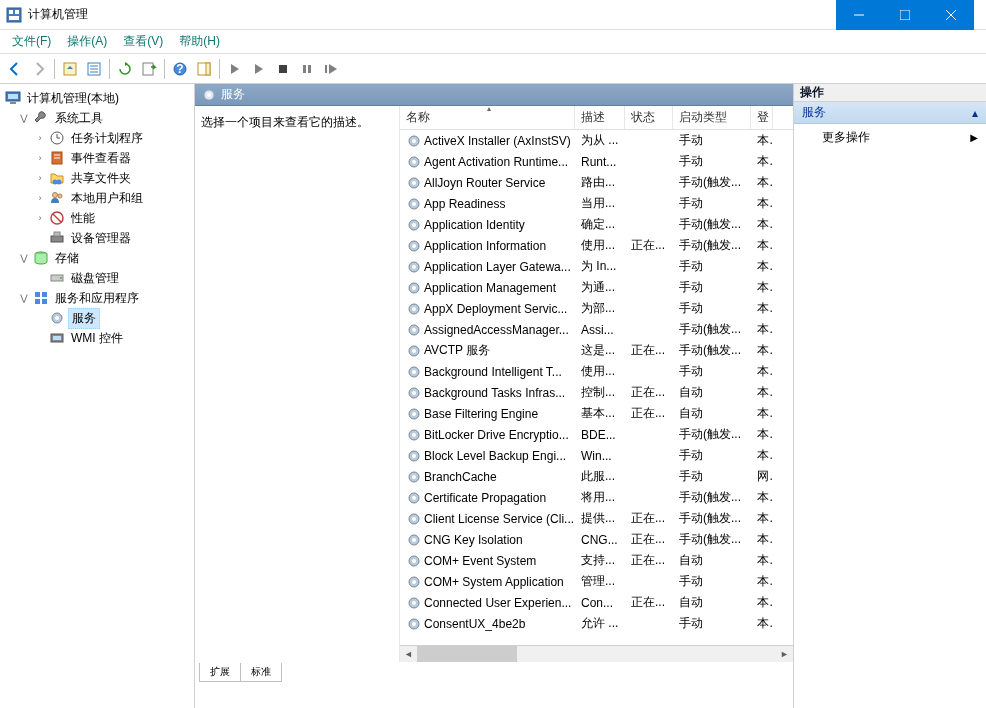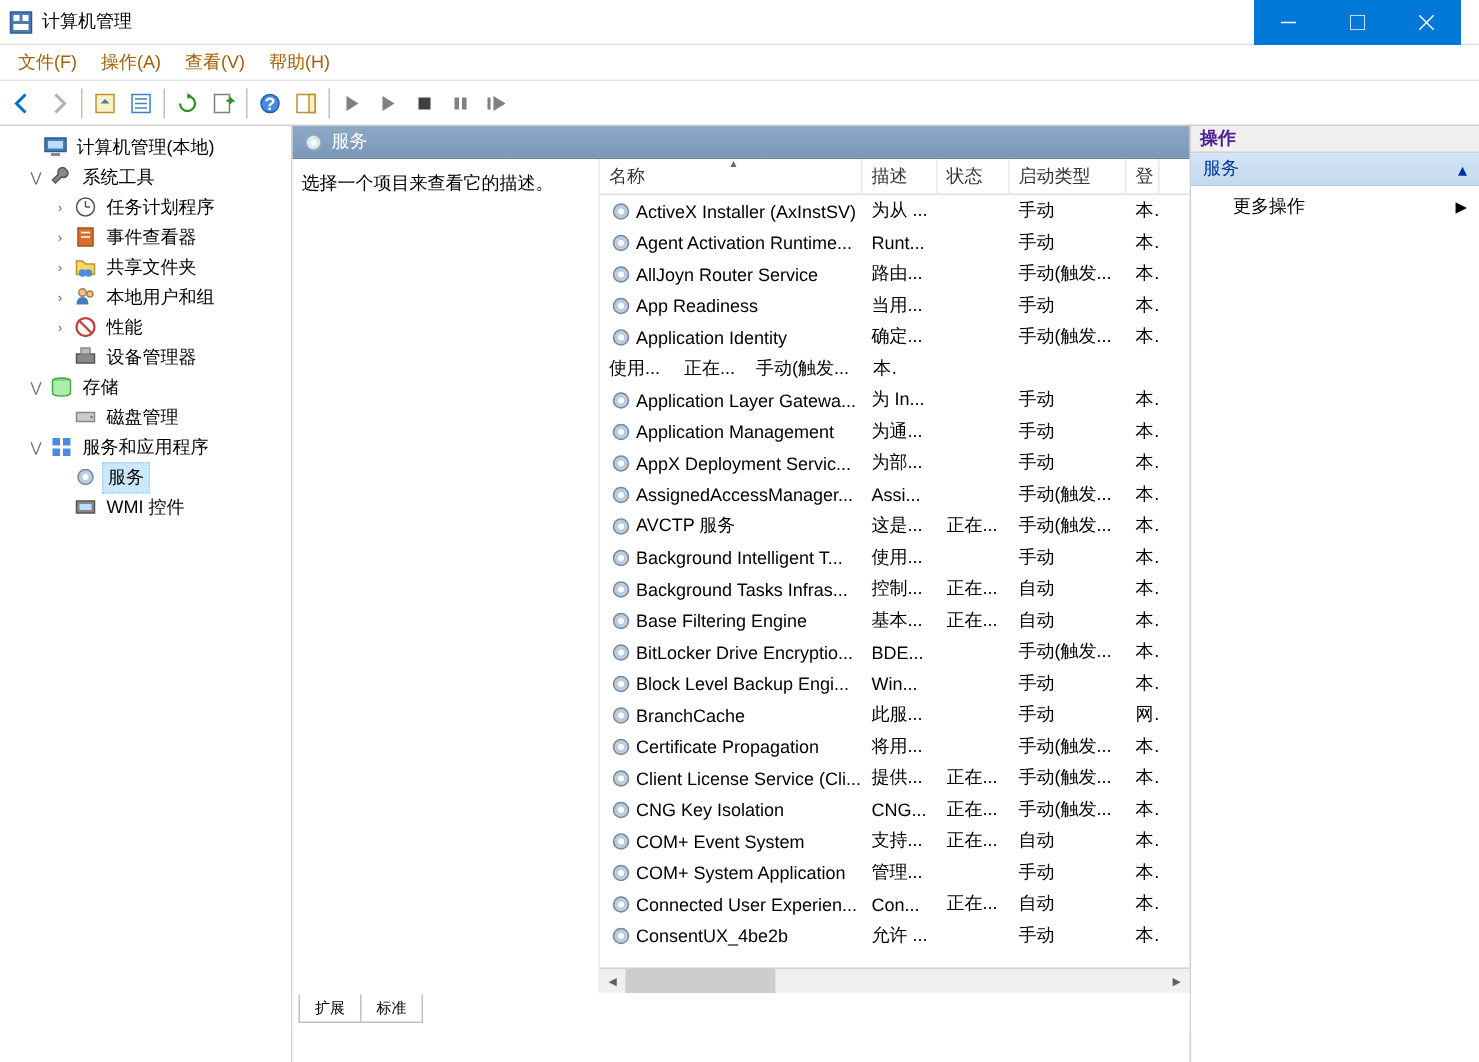--- a/index.html
+++ b/index.html
@@ -8,41 +8,41 @@
 
 .titlebar { height: 30px; background: #fff; display: flex; align-items: center; padding: 0 12px 0 6px; border-bottom: 1px solid #e0e0e0; }
 .titlebar .app-icon { width: 16px; height: 16px; margin-right: 6px; }
 .titlebar .title { flex: 1; color: #000; }
 .titlebar .winbtn { width: 46px; height: 30px; display: flex; align-items: center; justify-content: center; color: #000; }
 .titlebar .winbtn.blue { background: #0078d7; color: #fff; }
 .titlebar .winbtn.close { background: #0078d7; color: #fff; }
 
 
 .menubar { height: 24px; display: flex; align-items: center; padding: 0 4px; background: #fff; border-bottom: 1px solid #e0e0e0; }
-.menubar .menuitem { padding: 3px 8px; color: #a16207; }
+.menubar .menuitem { padding: 3px 8px; color: #0f766e; }
 
 
 .toolbar { height: 30px; display: flex; align-items: center; padding: 0 4px; background: #fff; border-bottom: 1px solid #d0d0d0; gap: 2px; }
 .toolbar .tbtn { width: 22px; height: 22px; display: flex; align-items: center; justify-content: center; border: 1px solid transparent; }
 .toolbar .tsep { width: 1px; height: 20px; background: #c0c0c0; margin: 0 2px; }
 
 
 .main { display: flex; height: 624px; }
 .treepane { width: 195px; border-right: 1px solid #d0d0d0; background: #fff; overflow-y: auto; padding-top: 2px; }
 .midpane { flex: 1; display: flex; flex-direction: column; border-right: 1px solid #d0d0d0; background: #fff; }
 .actionpane { width: 192px; background: #fff; }
 
 
 .tree { padding: 2px 0; }
 .tnode { display: flex; align-items: center; height: 20px; padding-left: 0; white-space: nowrap; }
 .tnode .expander { width: 12px; height: 12px; display: flex; align-items: center; justify-content: center; color: #666; font-size: 9px; }
 .tnode .ticon { width: 16px; height: 16px; margin: 0 3px; display: flex; align-items: center; justify-content: center; }
 .tnode .tlabel { padding: 1px 3px; }
 .tnode.selected .tlabel { background: #cce8ff; border: 1px dotted #99d1ff; }
-.tree .lvl0 { padding-left: 2px; margin-left: 24px; }
+.tree .lvl0 { padding-left: 2px; }
 .tree .lvl1 { padding-left: 18px; }
 .tree .lvl2 { padding-left: 34px; }
 
 
 .midheader { height: 22px; background: linear-gradient(#8ea9c7, #7b98ba); display: flex; align-items: center; padding: 0 6px; color: #fff; font-weight: normal; border-bottom: 1px solid #6080a0; }
 .midheader .hicon { width: 16px; height: 16px; margin-right: 4px; }
 .midcolumns { display: flex; height: 556px; }
 .detailpane { width: 205px; padding: 8px 6px; border-right: 1px solid #e8e8e8; color: #000; }
 .listpane { flex: 1; display: flex; flex-direction: column; overflow: hidden; }
 
@@ -63,21 +63,21 @@
 .hscroll .sarrow { width: 17px; height: 17px; background: #f0f0f0; display: flex; align-items: center; justify-content: center; color: #606060; font-size: 9px; }
 .hscroll .strack { flex: 1; height: 17px; background: #f0f0f0; position: relative; }
 .hscroll .sthumb { position: absolute; left: 0; top: 0; height: 17px; width: 100px; background: #cdcdcd; }
 
 
 .tabstrip { height: 22px; display: flex; align-items: flex-start; padding-left: 4px; background: #fff; border-top: 1px solid #fff; }
 .tab { padding: 2px 10px; border: 1px solid #c0c0c0; border-top: none; background: #fff; font-size: 10px; margin-right: -1px; }
 .tab.active { background: #fff; }
 
 
-.actionheader { height: 18px; background: #f0f0f0; border-bottom: 1px solid #d0d0d0; display: flex; align-items: center; padding: 0 6px; font-weight: bold; color: #4c1d95; }
+.actionheader { height: 18px; background: #f0f0f0; border-bottom: 1px solid #d0d0d0; display: flex; align-items: center; padding: 0 6px; font-weight: bold; color: #0f172a; }
 .actionsection { background: linear-gradient(#d5e6f7, #c2d9ef); height: 22px; display: flex; align-items: center; justify-content: space-between; padding: 0 8px; border-bottom: 1px solid #b0c8e0; color: #003399; }
 .actionitem { padding: 5px 10px 5px 28px; display: flex; align-items: center; color: #000; position: relative; }
 .actionitem .chevron { position: absolute; right: 8px; color: #000; font-size: 10px; }
 
 
 svg { display: block; }
 </style>
 </head>
 <body>
 
@@ -435,20 +435,29 @@
                   </svg>
                 </span>
                 <span>Application Identity</span>
               </div>
               <div class="lcell col-desc">确定...</div>
               <div class="lcell col-status"></div>
               <div class="lcell col-startup">手动(触发...</div>
               <div class="lcell col-logon">本</div>
             </div>
             <div class="lrow">
+              <div class="lcell col-name">
+                <span class="svcicon">
+                  <svg width="16" height="16">
+                    <circle cx="8" cy="8" r="5" fill="#bcd" stroke="#789"></circle>
+                    <circle cx="8" cy="8" r="2" fill="#fff"></circle>
+                  </svg>
+                </span>
+                <span>Application Information</span>
+              </div>
               <div class="lcell col-desc">使用...</div>
               <div class="lcell col-status">正在...</div>
               <div class="lcell col-startup">手动(触发...</div>
               <div class="lcell col-logon">本</div>
             </div>
             <div class="lrow">
               <div class="lcell col-name">
                 <span class="svcicon">
                   <svg width="16" height="16">
                     <circle cx="8" cy="8" r="5" fill="#bcd" stroke="#789"></circle>

